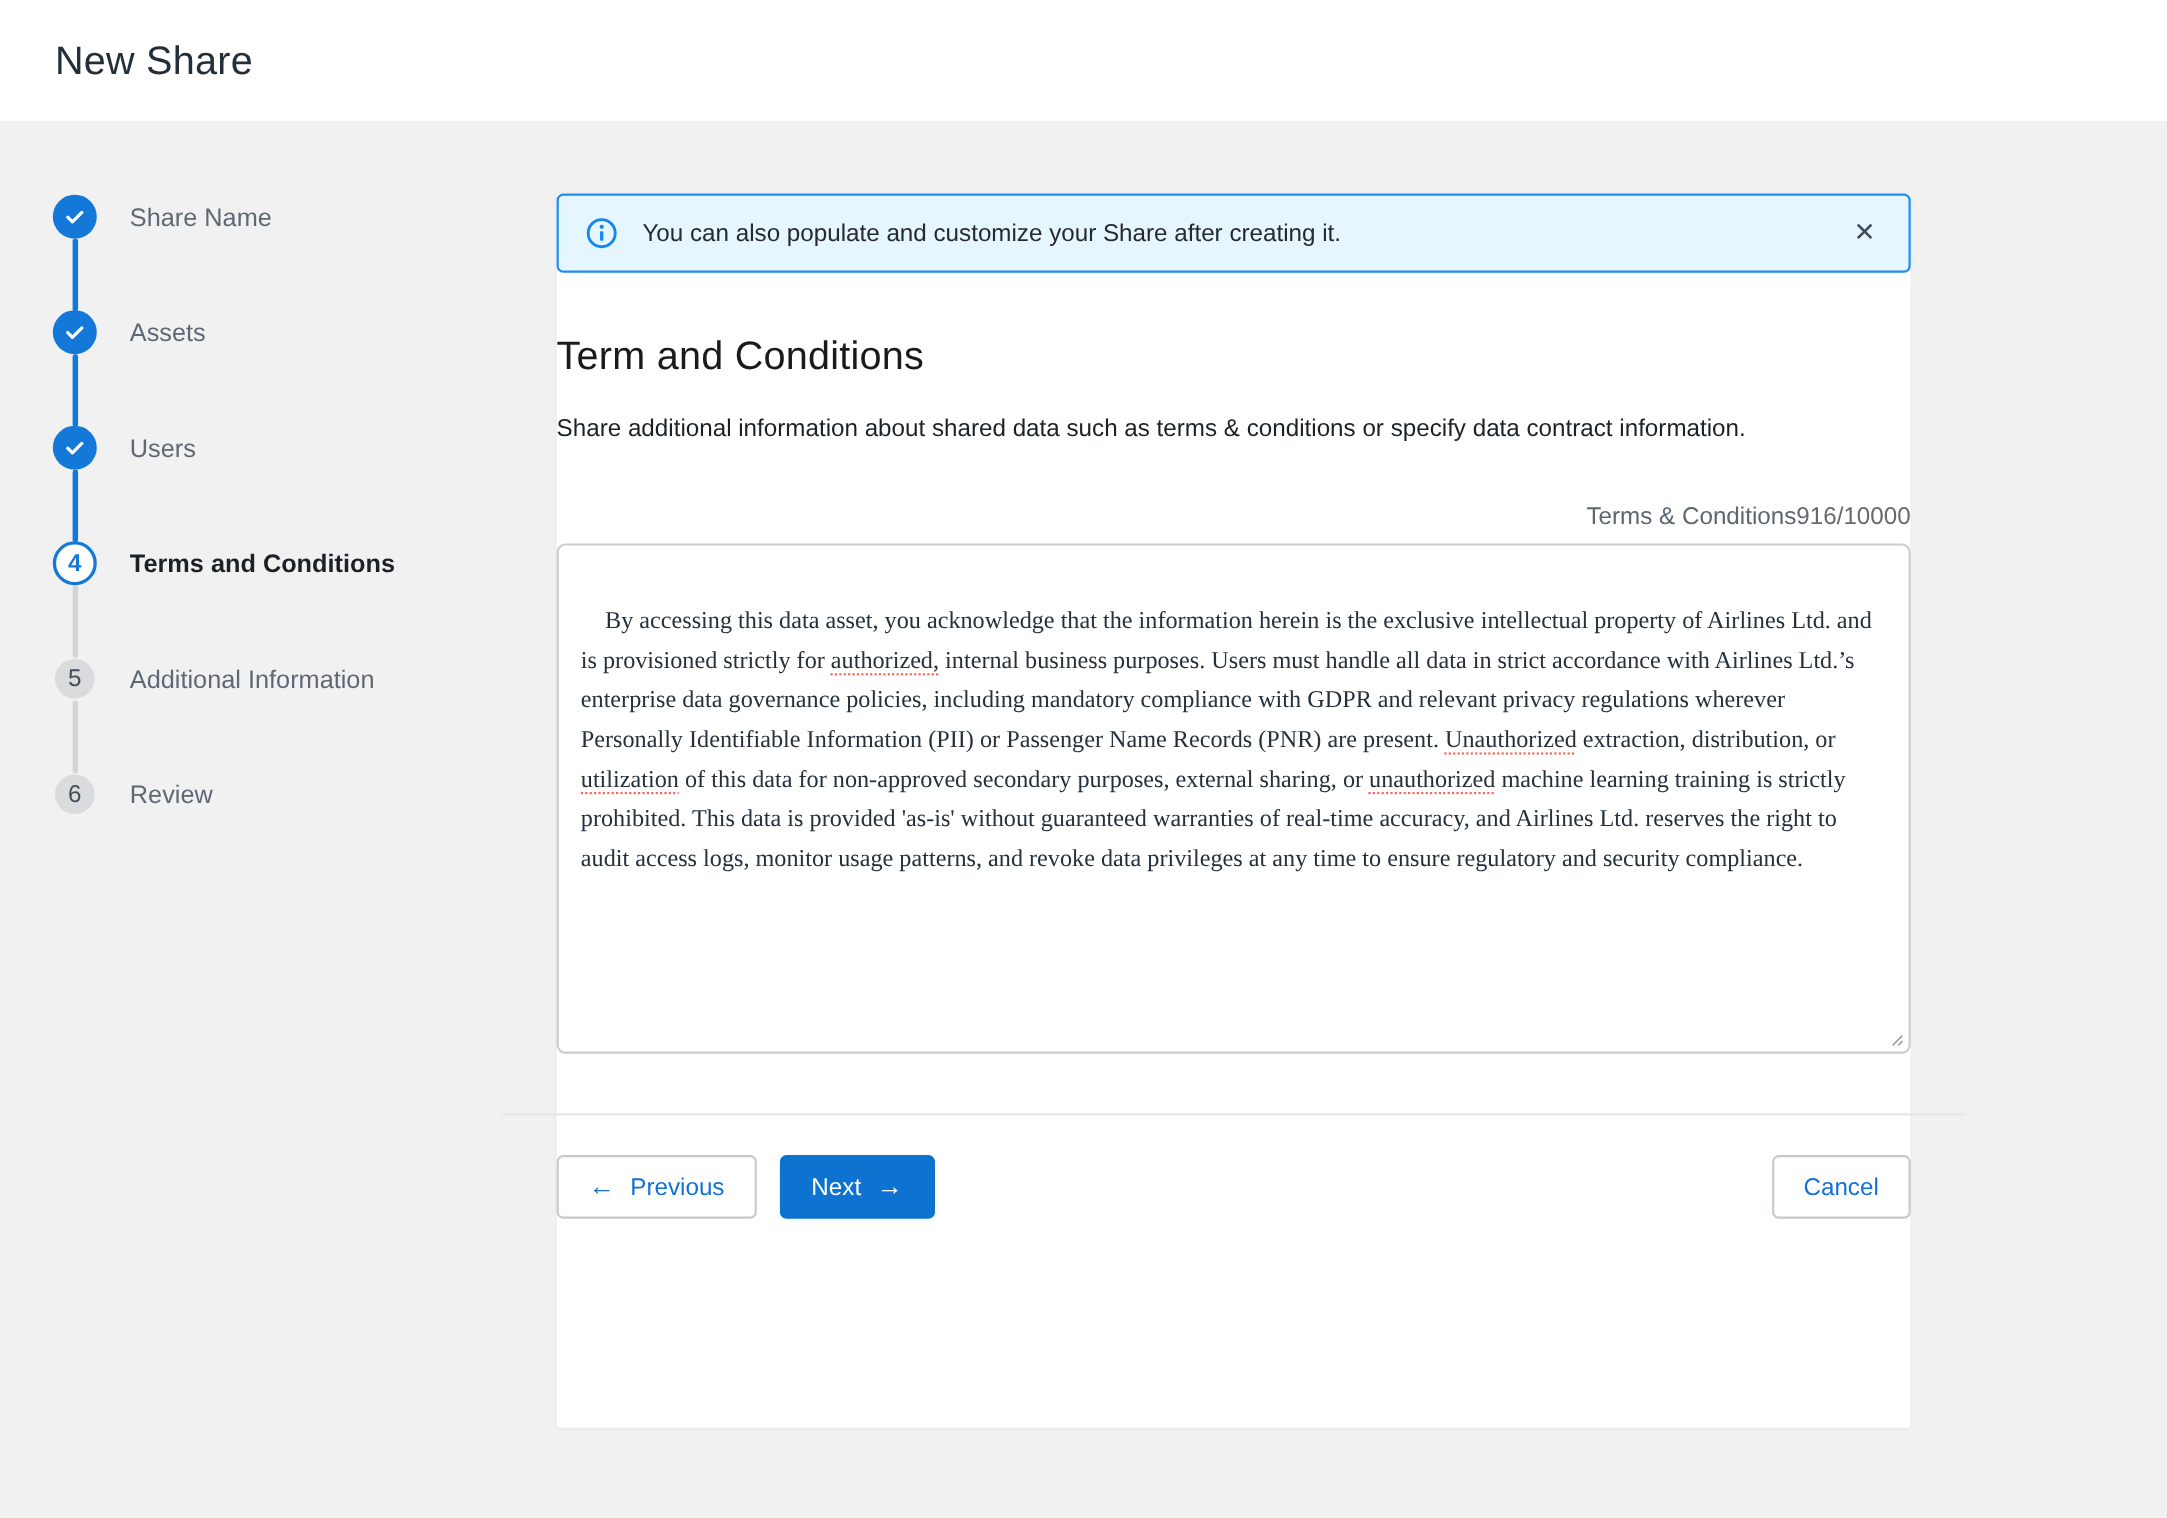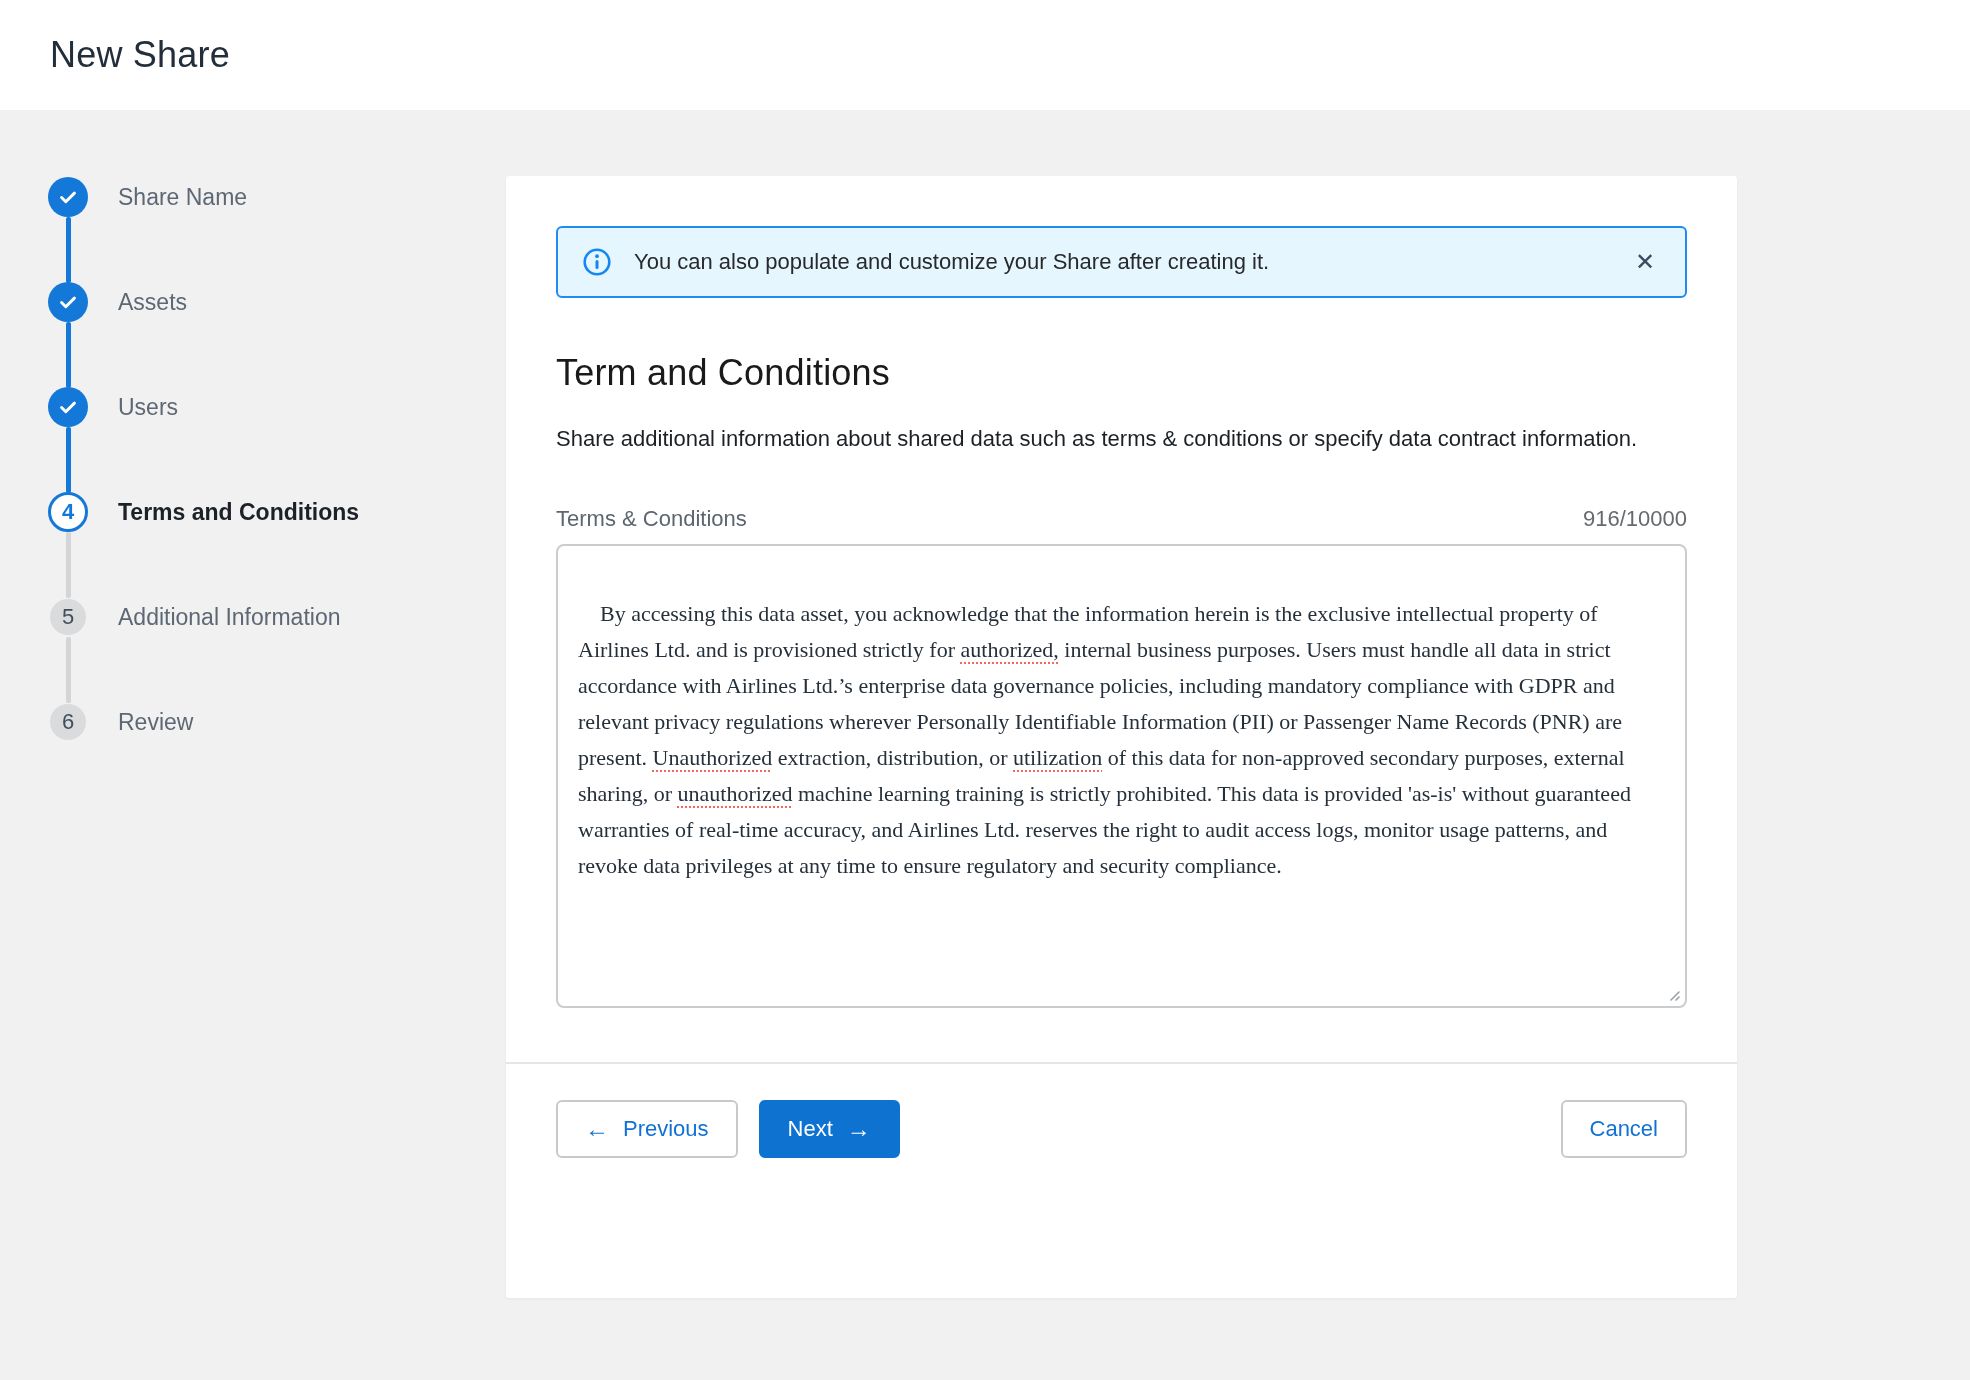--- a/index.html
+++ b/index.html
@@ -41,42 +41,42 @@
   }
   .completed .circle{background:var(--stepper-blue);}
   .active .circle{background:#ffffff;border:3px solid var(--stepper-blue);color:var(--stepper-blue);font-weight:700;font-size:22px;}
   .pending .circle{width:36px;height:36px;margin:2px;background:#d9dbdd;color:#414e5b;font-size:22px;}
   .step-label{margin-left:30px;font-size:23px;color:#5d6874;white-space:nowrap;}
   .active .step-label{color:#1c2127;font-weight:700;}
 
   
   .card{
     position:absolute;left:506px;top:176px;width:1231px;height:1122px;
-    background:#ffffff;border-radius:3px;padding:50px;
+    background:#ffffff;border-radius:3px;
     box-shadow:0 1px 3px rgba(0,0,0,.05);
   }
 
   
   .banner{
     min-height:72px;border:2px solid var(--banner-border);background:var(--banner-bg);
     border-radius:6px;display:flex;align-items:center;padding:0 24px;margin-bottom:54px;
   }
   .info-icon{display:flex;margin-right:22px;flex:0 0 auto;}
   .banner-message{flex:1;font-size:22px;color:#27292c;}
   .banner-close{
     background:none;border:none;cursor:pointer;padding:4px 6px;
     font-size:24px;line-height:1;color:#3e4b5e;font-family:inherit;
   }
 
   
   .heading{margin:0 0 24px;font-size:36px;font-weight:400;color:#1a1a1a;letter-spacing:.2px;}
   .description{margin:0 0 46px;font-size:22px;line-height:42px;color:#1c2126;max-width:1100px;}
 
   
-  .field-header{display:flex;justify-content:space-between;align-items:baseline;margin-bottom:12px;}
+  .field-header{display:flex;justify-content:flex-end;align-items:baseline;margin-bottom:12px;}
   .field-label{font-size:22px;color:#5c6670;}
   .char-counter{font-size:22px;color:#666a6e;}
 
   .terms-box{
     height:464px;border:2px solid #caccce;border-radius:8px;background:#fff;
     padding:14px 20px;font-size:22px;line-height:36px;color:#25303b;
     position:relative;overflow:hidden;white-space:pre-wrap;cursor:text;font-family:Liberation Serif, serif;
   }
   .misspelled{
     text-decoration:underline;text-decoration-style:dotted;

